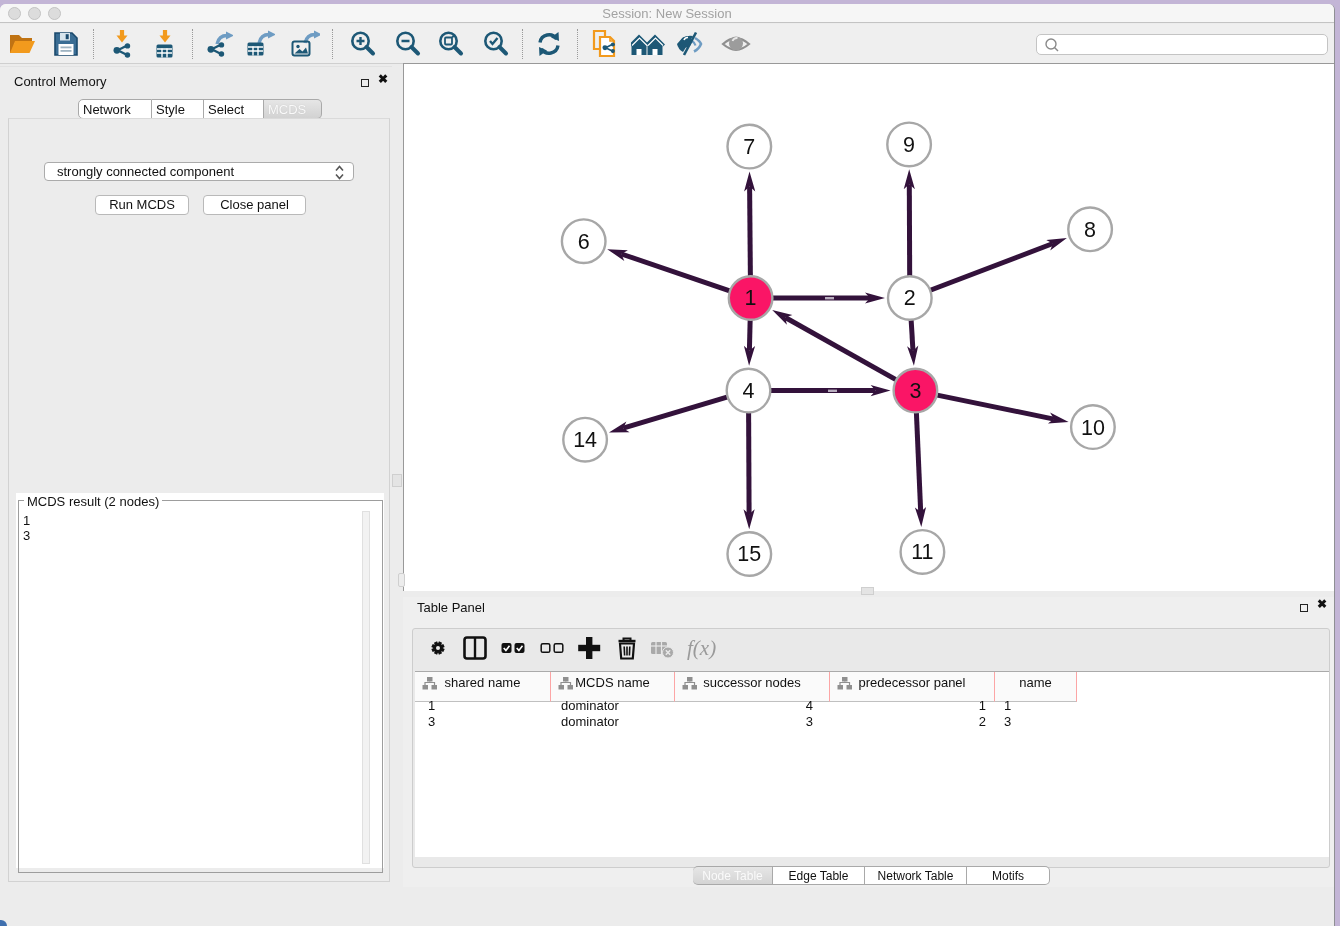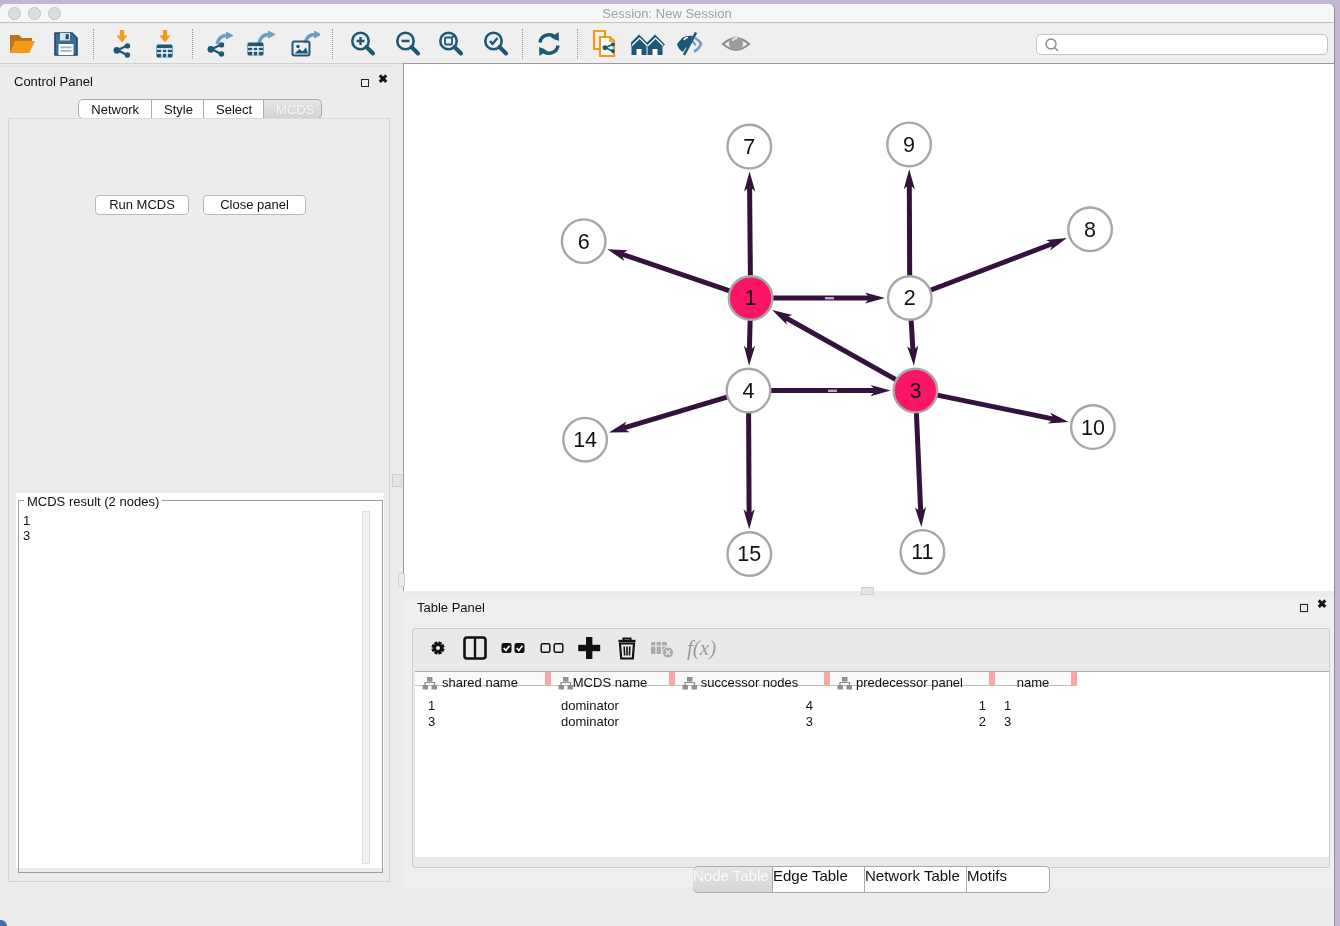--- a/index.html
+++ b/index.html
@@ -9,21 +9,21 @@
 #titlebar{position:absolute;left:0;top:0;width:100%;height:19px;background:#f6f6f6;border-bottom:1px solid #c3c3c3}
 .tl{position:absolute;top:3px;width:13px;height:13px;border-radius:50%;background:#dcdcdc;border:1px solid #c3c3c3}
 #title{position:absolute;top:2px;left:0;width:100%;text-align:center;font-size:13px;color:#a2a2a2}
 #toolbar{position:absolute;left:0;top:20px;width:100%;height:40px;background:#efefef;border-bottom:1px solid #cfcfcf}
 .tsep{position:absolute;top:5px;height:30px;width:0;border-left:1px dotted #9a9a9a}
 #searchbox{position:absolute;left:1036px;top:10px;width:292px;height:21px;background:#fff;border:1px solid #c4c4c4;border-radius:5px}
 
 #cpanel{position:absolute;left:0;top:62px;width:392px;height:825px;background:#ececec;border-top:1px solid #e2e2e2}
 #cpanel .hdr{position:absolute;left:14px;top:7px;font-size:13px;color:#111}
 .tabrow{position:absolute;display:flex}
-.tab{height:20px;line-height:19px;font-size:13px;color:#111;text-align:right;background:#fff;border:1px solid #a9a9a9;border-left:none;padding:0 12px}
+.tab{height:20px;line-height:19px;font-size:13px;color:#111;text-align:left;background:#fff;border:1px solid #a9a9a9;border-left:none;padding:0 4px}
 .tab.first{border-left:1px solid #a9a9a9;border-radius:5px 0 0 5px}
 .tab.sel{background:linear-gradient(#e6e6e6,#d2d2d2);color:#fafafa;border-radius:0 5px 5px 0;text-shadow:0 0 1px #bbb}
 #cbody{position:absolute;left:8px;top:51px;width:382px;height:764px;background:#ececec;border:1px solid #d2d2d2;border-top:1px solid #dadada}
 #optlabel{position:absolute;left:8px;top:71px;width:382px;text-align:center;font-size:13px;color:#111}
 #combo{position:absolute;left:44px;top:95px;width:310px;height:19px;background:#fff;border:1px solid #ababab;border-radius:4px;font-size:13px;line-height:18px;padding-left:12px;color:#111}
 .btn{position:absolute;height:20px;background:#fff;border:1px solid #b9b9b9;border-radius:4px;font-size:13px;text-align:center;line-height:18px;color:#111}
 
 #resultwhite{position:absolute;left:16px;top:426px;width:368px;height:375px;background:#fff}
 #resultbox{position:absolute;left:18px;top:433px;width:365px;height:373px;border:1px solid #9d9d9d}
 #resultlegend{position:absolute;left:24px;top:427px;background:#fff;padding:0 3px;font-size:13px;color:#111}
@@ -34,23 +34,23 @@
 .ntl{position:absolute;top:5px;width:13px;height:13px;border-radius:50%}
 #netcanvas{position:absolute;left:0;top:23px;width:930px;height:504px;background:#fff}
 
 #vgrip{position:absolute;left:392px;top:470px;width:10px;height:13px;background:#e4e4e4;border:1px solid #cfcfcf}
 #hgrip{position:absolute;left:861px;top:583px;width:13px;height:8px;background:#e4e4e4;border:1px solid #cfcfcf}
 
 #tpanel{position:absolute;left:403px;top:593px;width:932px;height:290px;background:#efefef}
 #tpanel .hdr{position:absolute;left:14px;top:3px;font-size:13px;color:#111}
 #ttool{position:absolute;left:9px;top:31px;width:918px;height:240px;background:#e9e9e9;border:1px solid #cdcdcd;border-radius:3px}
 #ttable{position:absolute;left:2px;top:42px;width:914px;height:186px;background:#fff;border-top:1px solid #aaa}
-.thead{position:absolute;left:0;top:0;height:14px;background:#fafafa;border-bottom:1px solid #c0c0c0;border-right:6px solid #fca5a5;font-size:13px;color:#111;text-align:center;line-height:22px}
+.thead{position:absolute;left:0;top:0;height:30px;background:#fafafa;border-bottom:1px solid #c0c0c0;border-right:1px solid #fca5a5;font-size:13px;color:#111;text-align:center;line-height:22px}
 .trow{position:absolute;font-size:13px;color:#111;height:16px;line-height:16px}
-.btab{height:27px;line-height:18px;font-size:15px;color:#111;text-align:left;background:#fff;border:1px solid #a9a9a9;border-left:none}
+.btab{height:19px;line-height:18px;font-size:12px;color:#111;text-align:center;background:#fff;border:1px solid #a9a9a9;border-left:none}
 
 #statusbar{position:absolute;left:0;top:887px;width:100%;height:35px;background:#ececec;border-top:1px solid #cdcdcd}
 #listbtn{position:absolute;left:11px;top:11px;width:27px;height:22px;background:#fdfdfd;border:1px solid #bdbdbd}
 #membtn{position:absolute;right:6px;top:10px;width:74px;height:23px;background:#f7f7f7;border:1px solid #ababab;border-radius:3px;font-size:12px;line-height:21px;text-align:left;padding-left:24px}
 #memdot{position:absolute;left:9px;top:4px;width:12px;height:12px;border-radius:50%;background:#1e9e3e}
 .floaticon{position:absolute;width:8px;height:8px;border:1.5px solid #222}
 .closex{position:absolute;font-size:12px;font-weight:bold;color:#111}
 </style></head>
 <body>
 <div id="win">
@@ -213,30 +213,33 @@
       <div class="tsep" style="left:522px"></div>
       <div class="tsep" style="left:577px"></div>
       <div id="searchbox">
         <svg width="20" height="17" style="position:absolute;left:7px;top:2px">
           <circle cx="7" cy="7" r="5" fill="none" stroke="#8a8a8a" stroke-width="1.4"></circle>
           <line x1="10.5" y1="10.5" x2="14" y2="14" stroke="#8a8a8a" stroke-width="1.4"></line>
         </svg>
       </div>
     </div>
 <div id="cpanel">
-  <div class="hdr">Control Panel</div>
+  <div class="hdr">Control Memory</div>
   <div class="floaticon" style="left:361px;top:12px"></div>
   <div class="closex" style="left:378px;top:5px">✖</div>
   <div class="tabrow" style="left:78px;top:32px">
     <div class="tab first" style="width:74px">Network</div>
     <div class="tab" style="width:52px">Style</div>
     <div class="tab" style="width:60px">Select</div>
     <div class="tab sel" style="width:58px">MCDS</div>
   </div>
   <div id="cbody"></div>
+  <div id="combo">strongly connected component<svg style="position:absolute;right:8px;top:2px" width="11" height="15">
+          <path d="M2,5.5 L5.5,1.5 L9,5.5 M2,9.5 L5.5,13.5 L9,9.5" fill="none" stroke="#555" stroke-width="1.6"></path>
+        </svg></div>
   <div class="btn" style="left:95px;top:128px;width:94px">Run MCDS</div>
   <div class="btn" style="left:203px;top:128px;width:103px">Close panel</div>
   <div id="resultwhite"></div>
   <div id="resultbox"></div>
   <div id="resultlegend">MCDS result (2 nodes)</div>
   <div style="position:absolute;left:23px;top:446px;font-size:13px;color:#111;line-height:15px">1<br>3</div>
   <div id="scrollv"></div>
 </div>
 <div id="netframe">
   <div id="netcanvas">

